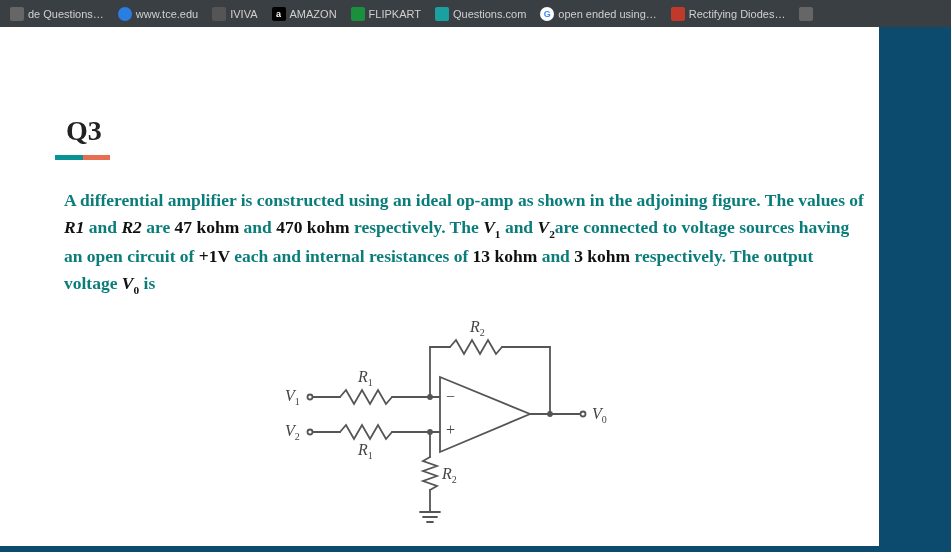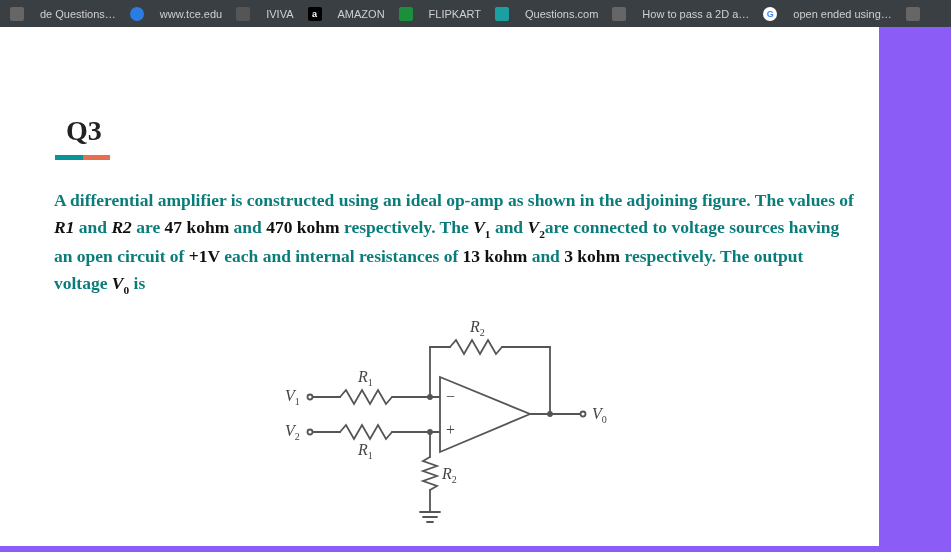--- a/index.html
+++ b/index.html
@@ -12,21 +12,21 @@
     display: flex;
     align-items: center;
     padding: 0 4px;
     gap: 2px;
     overflow: hidden;
     white-space: nowrap;
   }
   .bookmark {
     display: flex;
     align-items: center;
-    gap: 16px;
+    gap: 4px;
     color: #d0d0d0;
     font-size: 11px;
     padding: 2px 6px;
     border-radius: 3px;
     cursor: pointer;
     white-space: nowrap;
   }
   .favicon {
     width: 14px; height: 14px;
     display: inline-flex;
@@ -40,21 +40,21 @@
   .fav-a       { background: #000; color:#fff; font-weight: bold; }
   .fav-play    { background: #1a8f3c; color:#fff; }
   .fav-sr      { background: #1aa0a0; color:#fff; }
   .fav-g       { background: #fff; color:#4285f4; font-weight:bold; border-radius:50%; }
   .fav-red     { background: #c0392b; }
   .fav-white   { background: #555; }
 
   .page-wrap {
     width: 951px;
     height: 525px;
-    background: #8b5cf6;
+    background: #0c4a6e;
     position: relative;
   }
   .slide {
     position: absolute;
     left: 0; top: 0;
     width: 879px;
     height: 519px;
     background: #fff;
   }
 
@@ -70,21 +70,21 @@
     position: absolute;
     left: 55px; top: 128px;
     width: 55px; height: 5px;
     display: flex;
   }
   .q-underline .seg1 { background:#0a9396; flex:1; }
   .q-underline .seg2 { background:#e76f51; flex:1; }
 
   .body-text {
     position: absolute;
-    left: 54px; top: 160px;
+    left: 64px; top: 160px;
     width: 800px;
     font-family: 'Times New Roman', Georgia, serif;
     font-size: 17.5px;
     line-height: 1.55;
     font-weight: bold;
   }
   .body-text .teal { color: #0a7d7a; }
   .body-text .black { color: #111; }
   .body-text sub { font-size: 0.65em; font-weight: bold; }
   .body-text i { font-style: italic; }
@@ -121,26 +121,26 @@
     </div>
     <div class="bookmark">
       <span class="favicon fav-play"></span>
       <span>FLIPKART</span>
     </div>
     <div class="bookmark">
       <span class="favicon fav-sr"></span>
       <span>Questions.com</span>
     </div>
     <div class="bookmark">
-      <span class="favicon fav-generic"></span>
-      <span>How to pass a 2D a…</span>
-    </div>
-    <div class="bookmark">
       <span class="favicon fav-g">G</span>
       <span>open ended using…</span>
+    </div>
+    <div class="bookmark">
+      <span class="favicon fav-red"></span>
+      <span>Rectifying Diodes…</span>
     </div>
     <div class="bookmark">
       <span class="favicon fav-generic"></span>
     </div>
   </div>
 
 <div class="page-wrap">
   <div class="slide">
 
     <div class="q-title">Q3</div>

